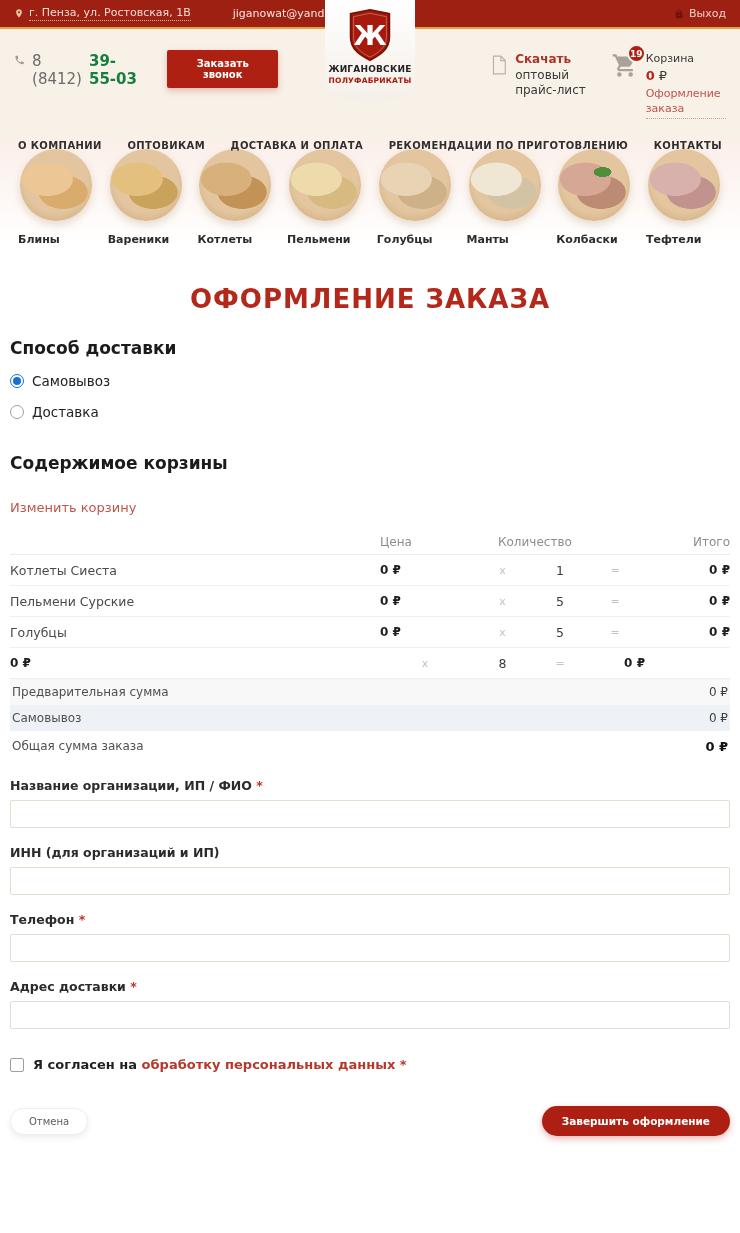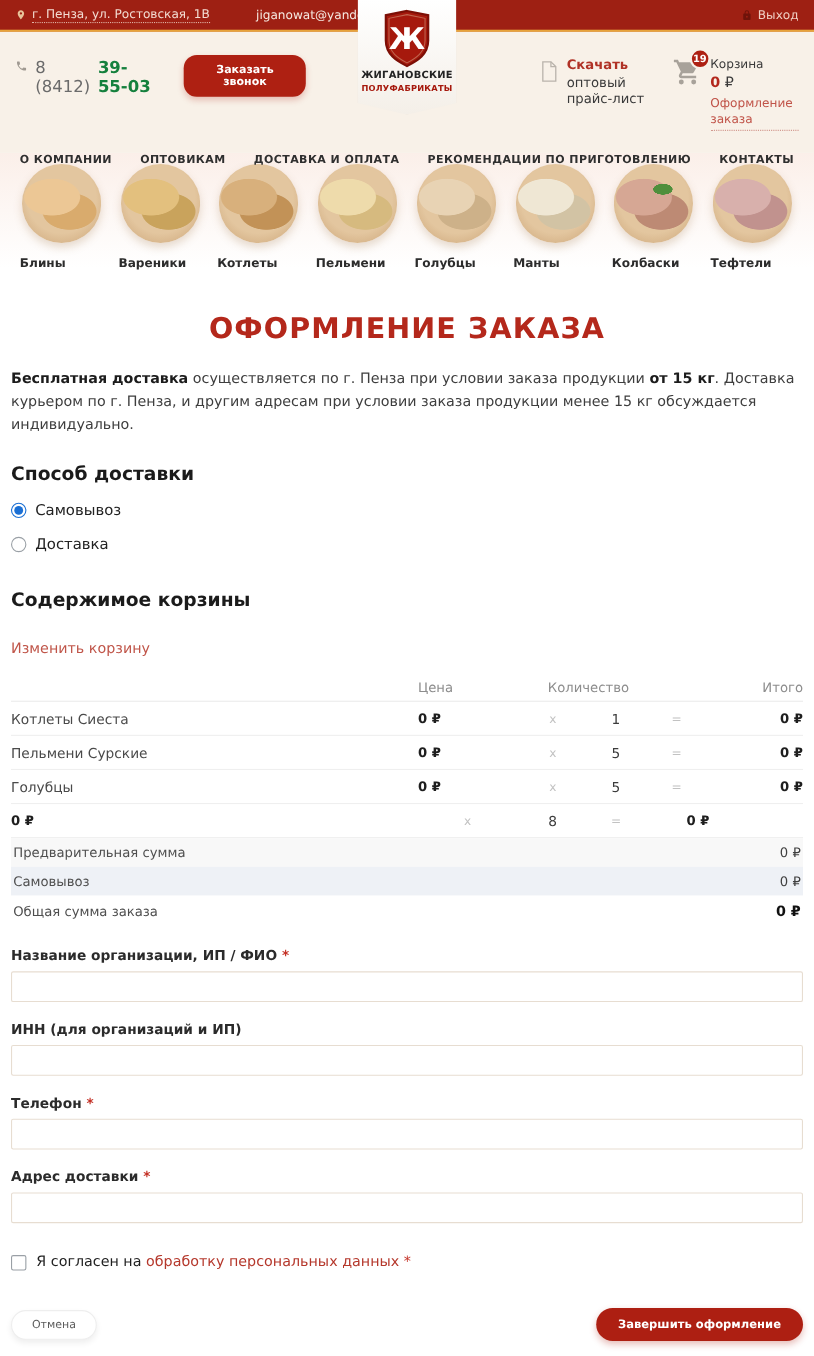--- a/index.html
+++ b/index.html
@@ -24,21 +24,21 @@
 
   .header {
     height:110px; background:#f8f1e8; position:relative;
     padding:0 14px;
   }
   .hdr-row { display:flex; align-items:flex-start; padding-top:23px; }
   .phone-blk { display:flex; align-items:flex-start; gap:7px; font-size:15px; color:#6b6b6b; }
   .phone-blk b { color:#15803d; font-weight:700; }
   .btn-call {
     margin-left:26px; margin-top:-2px; background:#ae2012; color:#fff; border:none; cursor:pointer;
-    font-size:10px; font-weight:700; border-radius:12px; padding:8px 20px;
+    font-size:10px; font-weight:700; border-radius:2px; padding:8px 20px;
     font-family:inherit; box-shadow:0 3px 6px rgba(174,32,18,.25);
   }
   .dl-blk { display:flex; gap:8px; margin-left:214px; align-items:flex-start; }
   .dl-text { font-size:12px; line-height:1.3; color:#3a3a3a; }
   .dl-text .red { color:#b03226; font-weight:700; }
   .cart-blk { margin-left:auto; display:flex; gap:6px; }
   .cart-ico-wrap { position:relative; width:32px; }
   .cart-badge {
     position:absolute; top:-8px; right:-6px; width:19px; height:19px; border-radius:50%;
     background:#ae2012; border:2px solid #f8f1e8; color:#fff; font-size:9px; font-weight:700;
@@ -133,21 +133,21 @@
 
   .form { margin-top:14px; }
   .f-label { font-size:12.5px; font-weight:700; color:#2b2b2b; margin-top:17px; margin-bottom:7px; }
   .f-label .star { color:#c43126; }
   .f-input {
     width:100%; height:28px; border:1px solid #e7ddd1; border-radius:2px; background:#fff;
     font-family:inherit; font-size:13px; padding:0 8px; color:#222; outline:none;
   }
   .consent { display:flex; align-items:center; gap:9px; margin-top:28px; }
   .checkbox { width:14px; height:14px; border:1px solid #9aa0a6; border-radius:2px; background:#fff; cursor:pointer; flex:none; }
-  .consent-text { font-size:13px; font-weight:400; color:#1f1f1f; }
+  .consent-text { font-size:13px; font-weight:700; color:#1f1f1f; }
   .consent-text a { color:#b5382c; }
   .consent-text .star { color:#c43126; }
 
   .btn-row { display:flex; justify-content:space-between; align-items:center; margin-top:34px; }
   .btn-cancel {
     background:#fff; border:1px solid #eee; border-radius:14px; padding:7px 18px;
     font-size:10px; color:#5c5c5c; font-family:inherit; cursor:pointer;
     box-shadow:0 3px 6px rgba(0,0,0,.07);
   }
   .btn-submit {
@@ -264,21 +264,20 @@
   </div>
   <div class="cat">
     <div class="cat-circle" style="--food: #d8b0ac; --food-d: #c1928e;"></div>
     <div class="cat-label">Тефтели</div>
   </div>
 </div>
 
 <div class="main">
   <h1 class="page-title">ОФОРМЛЕНИЕ ЗАКАЗА</h1>
 
-  <p class="intro"><b>Бесплатная доставка</b><span> осуществляется по г. Пенза при условии заказа продукции </span><b>от 15 кг</b><span>. Доставка курьером по г. Пенза, и другим адресам при условии заказа продукции менее 15 кг обсуждается индивидуально.</span></p>
 
   <div class="sec-h">Способ доставки</div>
   <div class="radio-row">
     <div class="radio on"></div>
     <div class="radio-label">Самовывоз</div>
   </div>
   <div class="radio-row">
     <div class="radio"></div>
     <div class="radio-label">Доставка</div>
   </div>

